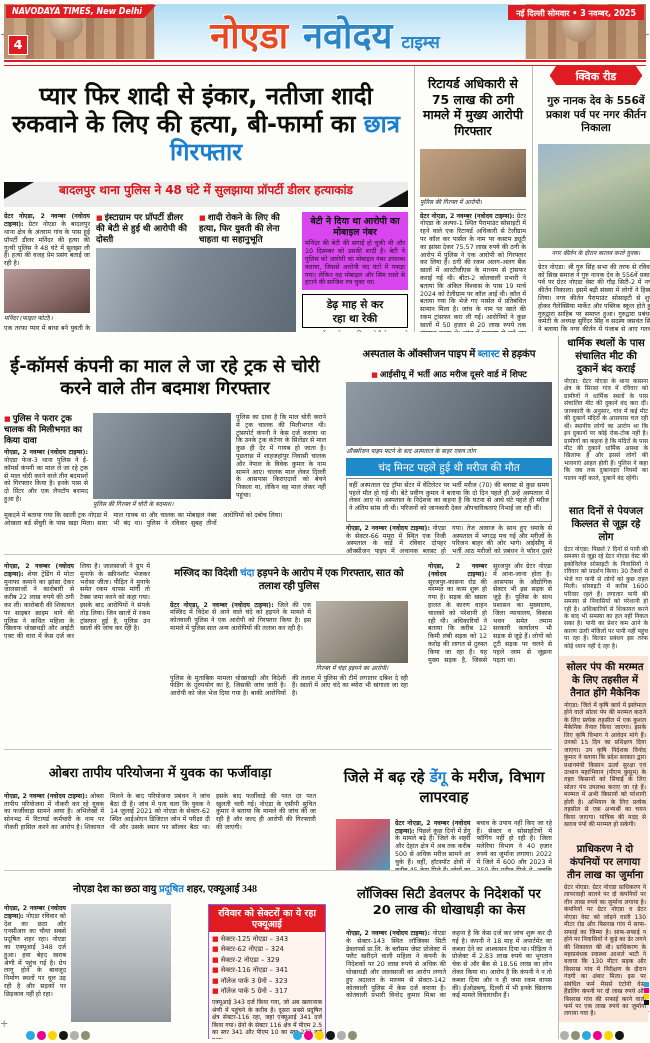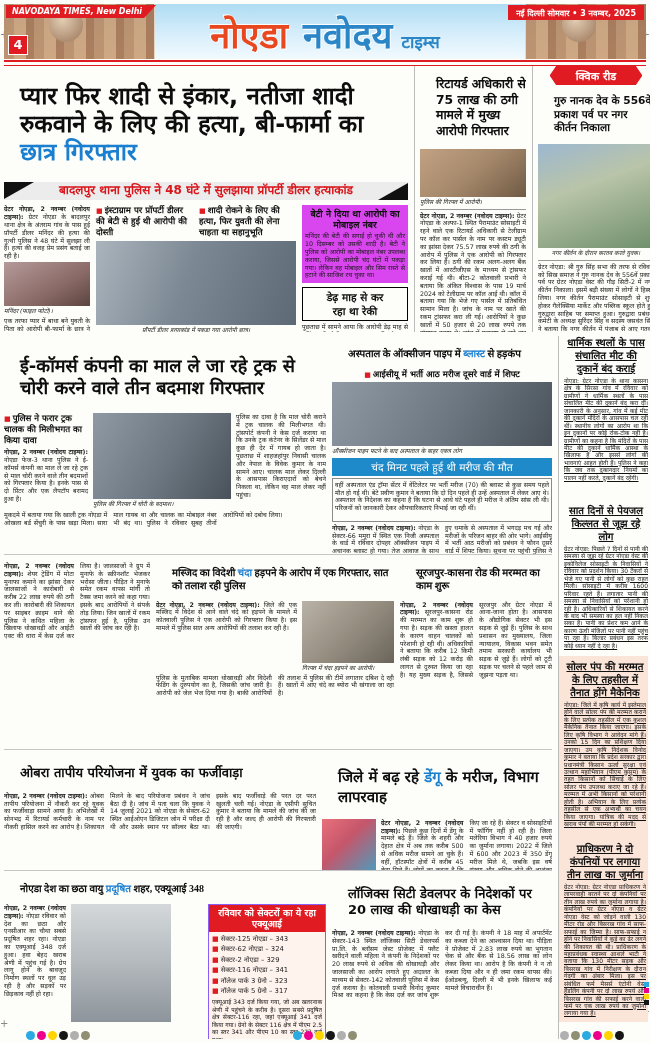--- a/index.html
+++ b/index.html
@@ -38,70 +38,70 @@
   .ph-b{background:linear-gradient(140deg,#c2a183 0%,#a5886b 50%,#6f5a44 100%);}
   .ph-c{background:linear-gradient(160deg,#9db8d0 0%,#b9c4a8 40%,#6f8f6d 100%);}
   .ph-d{background:linear-gradient(120deg,#8f9aa4 0%,#6c7680 55%,#49525a 100%);}
   .ph-e{background:linear-gradient(135deg,#b9b2a6 0%,#928a7d 55%,#6b645a 100%);}
   .ph-f{background:linear-gradient(135deg,#e8707a 0%,#c5566b 40%,#3aa7c9 100%);}
   .ph-g{background:linear-gradient(180deg,#d4d8da 0%,#b3b9bd 50%,#8d949b 100%);}
   .ph-i{background:linear-gradient(150deg,#b59a9a 0%,#8a6a66 60%,#5c4440 100%);}
   .sq{color:#e01b22;font-size:7px;margin-right:2px;}
   .bullet-head{font-size:8.6px;font-weight:bold;line-height:1.25;color:#111;}
   .art{overflow:hidden;}
-  .hl{font-weight:bold;color:#0d0d0d;margin-left:16px;}
+  .hl{font-weight:bold;text-align:center;color:#0d0d0d;}
   .blue{color:#1b7fd0;}
   .hr{border-top:1px solid #999;margin:3px 0 2px;}
   .twocol{column-count:2;column-gap:6px;}
   .threecol{column-count:3;column-gap:6px;}
   
   .band1{position:absolute;top:66px;left:4px;right:4px;height:266px;display:grid;
     grid-template-columns:404px 112px 122px;column-gap:6px;}
   .lead-headline{font-size:24px;line-height:1.17;}
   .lead-sub{position:relative;margin-top:3px;background:#ececec;color:#d8161c;font-weight:bold;
-    font-size:12px;text-align:center;height:18px;line-height:17px;}
+    font-size:12px;text-align:center;height:25px;line-height:17px;}
   .lead-sub::before{content:"";position:absolute;left:0;top:0;border-top:17px solid #111;
     border-right:30px solid transparent;}
   .lead-sub::after{content:"";position:absolute;right:0;bottom:0;border-bottom:17px solid #111;
     border-left:30px solid transparent;}
   .lead-cols{display:grid;grid-template-columns:86px 200px 1fr;column-gap:6px;margin-top:5px;height:182px;overflow:hidden;}
   .bullets-row{display:grid;grid-template-columns:1fr 1fr;column-gap:6px;}
   .yellow-box{background:#d946ef;padding:3px 3px 4px;}
   .yellow-box .yt{font-size:9.2px;font-weight:bold;text-align:center;line-height:1.2;margin-bottom:2px;}
   .reki-box{border:1.5px solid #000;margin-top:4px;padding:2px 17px;font-size:10.5px;font-weight:bold;text-align:center;}
   .side-col{border-left:1px solid #bbb;padding-left:5px;}
   .officer-hl{font-size:12.4px;line-height:1.25;}
   .quick-badge{display:block;margin:0 auto 3px;width:80%;background:#e01b22;color:#fff;
     font-weight:bold;font-size:11px;text-align:center;padding:2px 0;
     clip-path:polygon(7% 0,93% 0,100% 50%,93% 100%,7% 100%,0 50%);}
   .quick-hl{font-size:10.6px;line-height:1.3;}
   
   .main-lower{position:absolute;top:336px;left:4px;right:4px;height:692px;display:grid;
     grid-template-columns:548px 90px;column-gap:6px;}
   .bands{display:flex;flex-direction:column;}
-  .band{border-top:1px solid #c5c5c5;padding-top:4px;display:grid;column-gap:6px;}
+  .band{border-top:1px solid #c5c5c5;padding-top:4px;display:grid;column-gap:20px;}
   .band2{grid-template-columns:322px 1fr;height:214px;border-top:none;}
   .band3{grid-template-columns:146px 238px 1fr;height:190px;}
   .band4{grid-template-columns:312px 1fr;height:116px;}
   .band5{grid-template-columns:322px 1fr;height:164px;}
   .h-ecom{font-size:18px;line-height:1.2;}
   .h-mid{font-size:10px;line-height:1.25;font-family:Liberation Serif, serif;}
   .h-sm{font-size:13px;line-height:1.25;}
   .bluebox{background:#1f8ac9;color:#fff;font-weight:normal;font-size:10.5px;text-align:center;
     padding:2px 0;margin:3px 0 2px;}
   .boxtext{border:1px solid #8a8a8a;padding:2px;}
   .redbox{border:1px solid #8b5cf6;background:#fff3ee;margin-left:32px;}
   .redbox .rb-title{background:#e01b22;color:#fff;font-weight:bold;font-size:9.4px;
     text-align:center;padding:2px 2px;line-height:1.2;}
   .redbox ul{list-style:none;margin:2px 0;padding:0 3px;}
   .redbox li{font-size:6.8px;font-weight:normal;margin:1.5px 0;color:#222;}
   .redbox .rb-body{font-size:6px;line-height:1.25;text-align:justify;padding:1px 3px 3px;font-weight:normal;}
   
   .rail{border-left:1px solid #bbb;padding-left:5px;display:flex;flex-direction:column;}
-  .rail-art{overflow:hidden;text-decoration:underline;}
+  .rail-art{overflow:hidden;}
   .rail-hl{font-size:10px;font-weight:bold;text-align:center;line-height:1.3;margin-bottom:2px;}
   .rail .t{font-size:6px;}
   .pinkwrap{background:#fbe4d8;margin-left:-5px;padding:4px 2px 2px 5px;}
   
   .regmarks{position:absolute;bottom:3px;left:0;right:0;display:flex;justify-content:space-between;
     padding:0 26px;}
   .dotgroup{display:flex;gap:2px;}
   .dot{width:9px;height:9px;border-radius:50%;}
   .d1{background:#29abe2;} .d2{background:#ec008c;} .d3{background:#ffd400;}
   .d4{background:#161616;} .d5{background:#b0b0b0;} .d6{background:#8f8f74;}
@@ -228,21 +228,20 @@
             <div class="t"><span class="dlb">ग्रेटर नोएडा, 2 नवम्बर (नवोदय टाइम्स):</span> <span>जिले की एक मस्जिद में विदेश से आने वाले चंदे को हड़पने के मामले में कोतवाली पुलिस ने एक आरोपी को गिरफ्तार किया है। इस मामले में पुलिस सात अन्य आरोपियों की तलाश कर रही है।</span></div>
             <div>
               <div class="photo ph-e" style="height:62px"></div>
               <div class="cap">गिरफ्त में चंदा हड़पने का आरोपी।</div>
             </div>
           </div>
           <div class="t twocol" style="margin-top:2px;height:52px;overflow:hidden">पुलिस के मुताबिक मामला धोखाधड़ी और विदेशी फंडिंग के दुरुपयोग का है, जिसकी जांच जारी है। आरोपी को जेल भेज दिया गया है। बाकी आरोपियों की तलाश में पुलिस की टीमें लगातार दबिश दे रही हैं। खातों में आए चंदे का ब्योरा भी खंगाला जा रहा है।</div>
         </article>
 
         <article class="art">
-          <h2 class="hl h-mid">सूरजपुर-कासना रोड की मरम्मत का काम शुरू</h2>
           <div class="t twocol" style="margin-top:3px;height:138px;overflow:hidden"><span class="dlb">नोएडा, 2 नवम्बर (नवोदय टाइम्स):</span> <span>सूरजपुर-कासना रोड की मरम्मत का काम शुरू हो गया है। सड़क की खस्ता हालत के कारण वाहन चालकों को परेशानी हो रही थी। अधिकारियों ने बताया कि करीब 12 किमी लंबी सड़क को 12 करोड़ की लागत से दुरुस्त किया जा रहा है। यह मुख्य सड़क है, जिससे सूरजपुर और ग्रेटर नोएडा में आना-जाना होता है। आसपास के औद्योगिक सेक्टर भी इस सड़क से जुड़े हैं। पुलिस के साथ प्रशासन का मुख्यालय, जिला न्यायालय, विकास भवन समेत तमाम सरकारी कार्यालय भी सड़क से जुड़े हैं। लोगों को टूटी सड़क पर चलने से पहले जाम से जूझना पड़ता था।</span></div>
         </article>
       </section>
 
       <section class="band band4">
         <article class="art">
           <h2 class="hl h-sm">ओबरा तापीय परियोजना में युवक का फर्जीवाड़ा</h2>
           <div class="t threecol" style="margin-top:3px;height:84px;overflow:hidden"><span class="dlb">नोएडा, 2 नवम्बर (नवोदय टाइम्स):</span> <span>ओबरा तापीय परियोजना में नौकरी कर रहे युवक का फर्जीवाड़ा सामने आया है। अभिलेखों में सोनभद्र में रिटायर्ड कर्मचारी के नाम पर नौकरी हासिल करने का आरोप है। शिकायत मिलने के बाद परियोजना प्रबंधन ने जांच बैठा दी है। जांच में पता चला कि युवक ने 14 जुलाई 2021 को नोएडा के सेक्टर-62 स्थित आईओएन डिजिटल जोन में परीक्षा दी थी और उसके स्थान पर सॉल्वर बैठा था। इसके बाद फर्जीवाड़े की परत दर परत खुलती चली गई। नोएडा के एसीपी सूचित कुमार ने बताया कि मामले की जांच की जा रही है और जल्द ही आरोपी की गिरफ्तारी की जाएगी।</span></div>
         </article>
 

